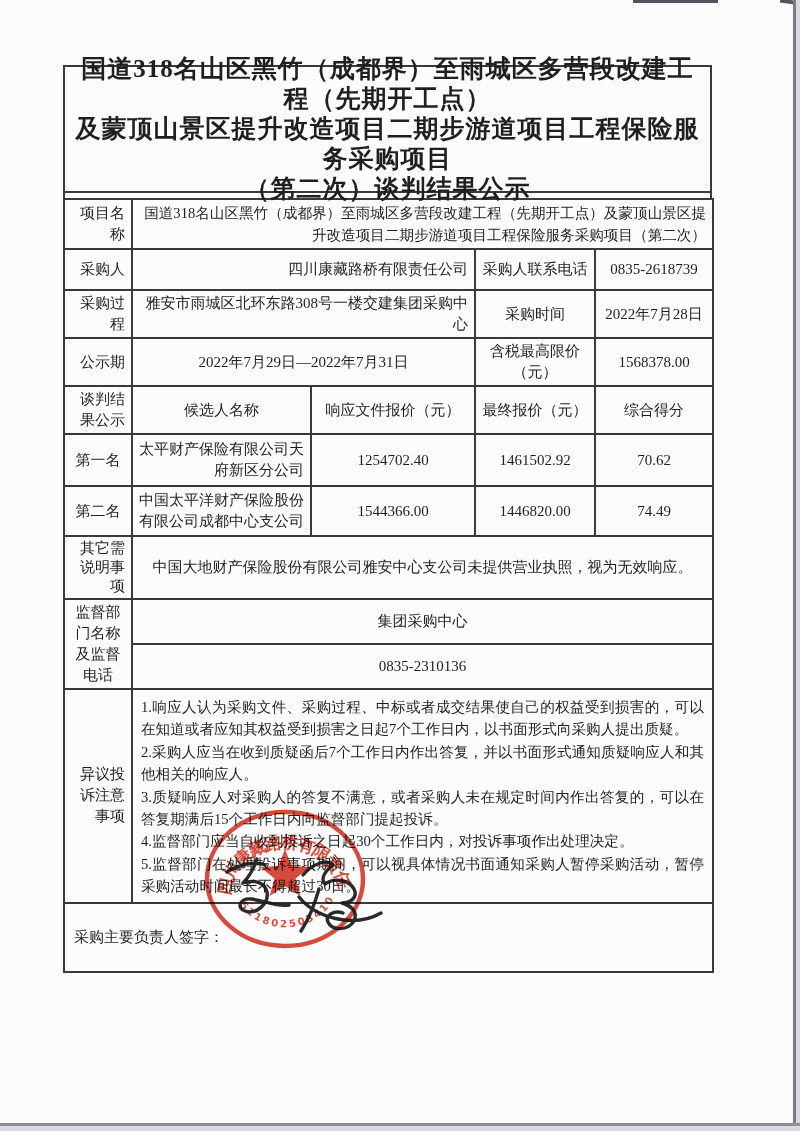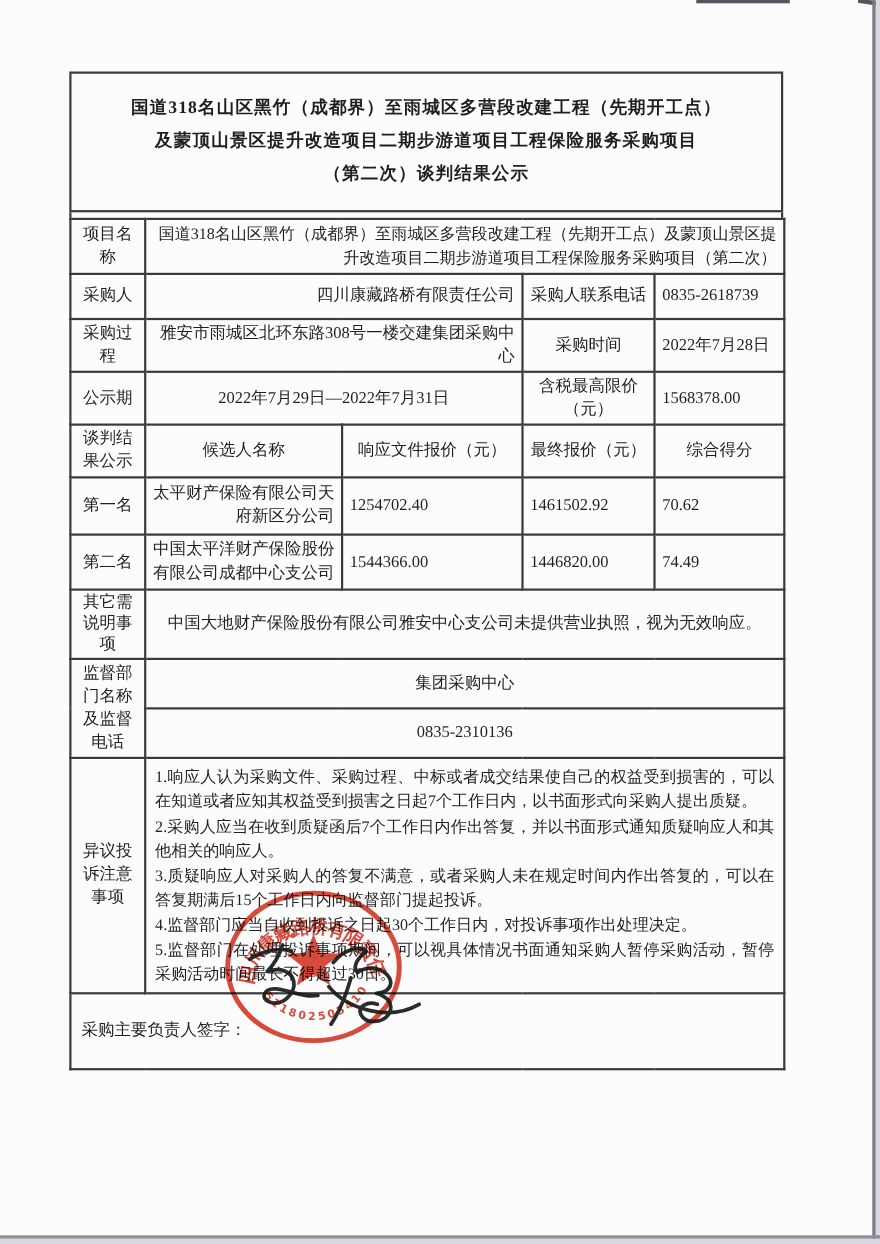--- a/index.html
+++ b/index.html
@@ -14,35 +14,35 @@
   .edge-bottom  { position:absolute; left:0; bottom:5px; width:800px; height:3px; background:#8f8f9a; }
   .edge-bottom2 { position:absolute; left:0; bottom:0; width:800px; height:5px; background:#d9d9e0; }
   .scan-mark-1  { position:absolute; left:633px; top:0; width:85px; height:3px; background:#55555f; }
   .scan-mark-2  { position:absolute; left:780px; top:0; width:20px; height:4px; background:#55555f; transform:rotate(8deg); }
 
   .doc { position:absolute; left:63px; top:65px; width:649px; }
 
   .title-box {
     width:649px; height:128px; border:2px solid #3a3a3a;
     display:flex; flex-direction:column; justify-content:center;
-    text-align:center; font-weight:bold; font-size:16px; line-height:30px;
+    text-align:center; font-weight:bold; font-size:25px; line-height:30px;
     letter-spacing:1px; padding:0 10px;
   }
   .spacer { width:649px; height:5px; border-left:2px solid #3a3a3a; border-right:2px solid #3a3a3a; }
 
   table.result { width:649px; border-collapse:collapse; table-layout:fixed; }
   table.result td {
     border:2px solid #3a3a3a; font-size:15px; line-height:21px;
     vertical-align:middle; padding:2px 6px; overflow:hidden;
   }
-  td.lbl   { text-align:center; padding:2px 5px; }
+  td.lbl   { text-align:right; padding:2px 5px; }
   td.lblc  { text-align:center; padding:2px 4px;border-radius:19px; }
   td.ctr   { text-align:center; }
   td.lft   { text-align:right; padding-left:9px; }
-  td.num   { text-align:left; font-size:15px; }
+  td.num   { text-align:center; font-size:15px; }
   .objection-cell { vertical-align:top !important; padding:6px 8px 4px 8px !important; }
   .objection-cell div { font-size:14.6px; line-height:22.4px; text-align:justify; }
   .sig-cell { font-size:15.5px; padding-left:9px !important; }
 
   .seal { position:absolute; left:202px; top:808px; mix-blend-mode:multiply; opacity:.92; }
   .signature { position:absolute; left:205px; top:845px; }
 </style>
 </head>
 <body>
 

